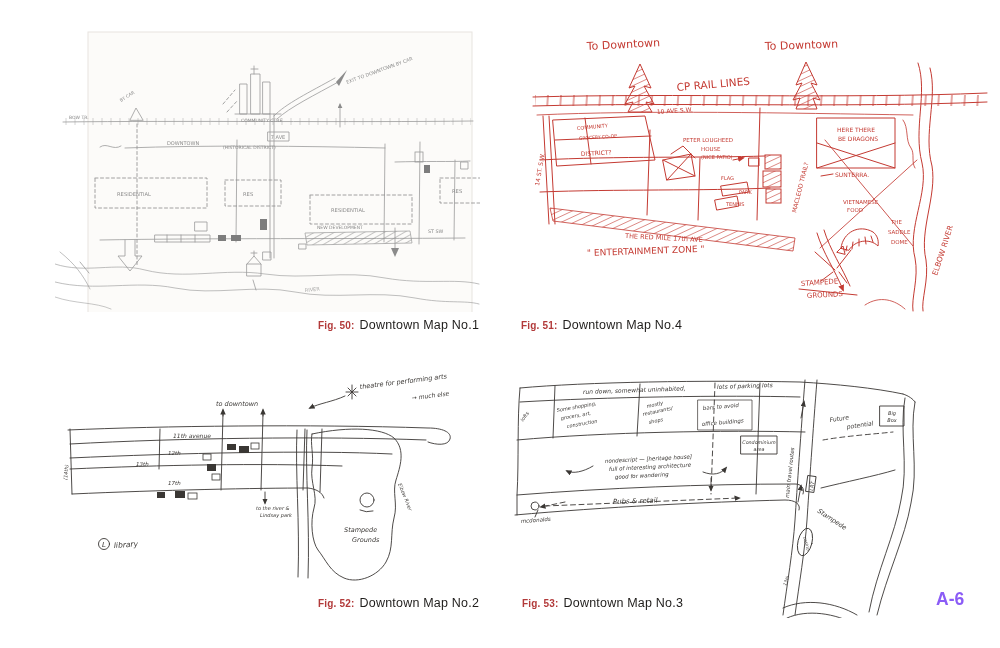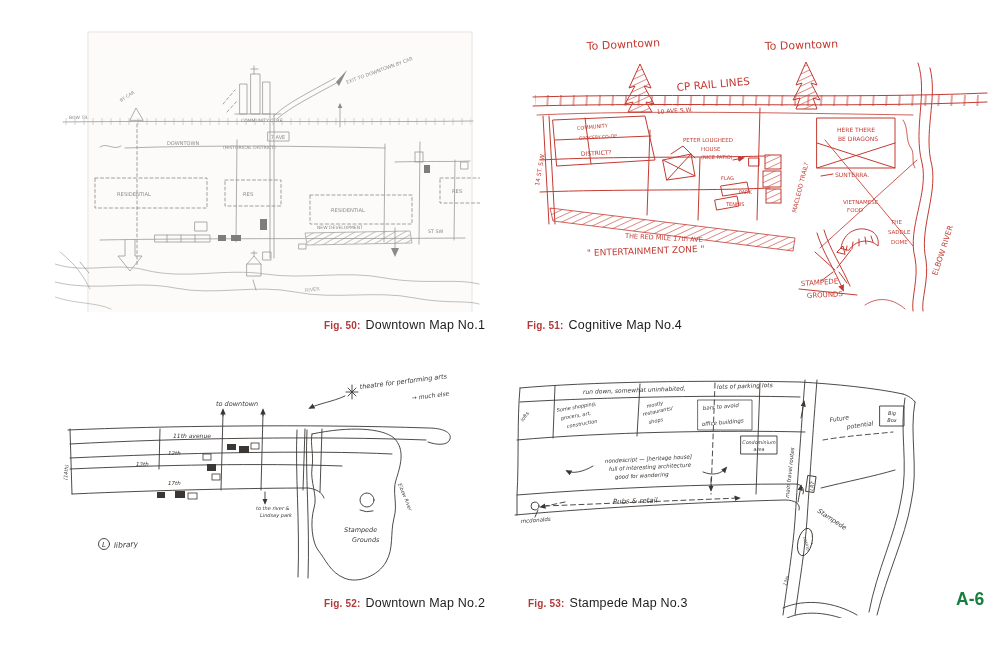--- a/index.html
+++ b/index.html
@@ -5,22 +5,22 @@
   html,body{margin:0;padding:0;background:#e9e9e9;}
   .page{position:relative;width:1000px;height:648px;background:#ffffff;overflow:hidden;
         font-family:"Liberation Sans",sans-serif;}
   .panel{position:absolute;}
   .panel svg{display:block;}
   #p1{left:55px;top:12px;}
   #p4{left:525px;top:8px;}
   #p2{left:60px;top:372px;}
   #p3{left:505px;top:370px;}
   .caption{position:absolute;white-space:nowrap;font-size:12.5px;color:#1f1d1b;letter-spacing:.2px;}
-  .caption .fig{color:#b23a3a;font-weight:bold;font-size:10px;margin-right:5px;margin-left:6px;}
-  .pagenum{position:absolute;left:956px;top:589px;font-size:17.5px;font-weight:bold;color:#15803d;}
+  .caption .fig{color:#b23a3a;font-weight:bold;font-size:10px;margin-right:5px;}
+  .pagenum{position:absolute;left:936px;top:589px;font-size:17.5px;font-weight:bold;color:#8b5cf6;}
   
   text{font-family:"DejaVu Sans",sans-serif;}
   .t1{fill:#8b8b8b;}                    
   .t4{fill:#c43a32;}                    
   .tb{fill:#3a3734;font-style:italic;}  
   .s1{stroke:#9a9a9a;fill:none;stroke-width:.8;stroke-linecap:round;stroke-linejoin:round;}
   .s1d{stroke:#8a8a8a;fill:none;stroke-width:.8;stroke-dasharray:3 2.5;stroke-linecap:round;}
   .s4{stroke:#c43a32;fill:none;stroke-width:1;stroke-linecap:round;stroke-linejoin:round;}
   .sb{stroke:#3a3734;fill:none;stroke-width:.9;stroke-linecap:round;stroke-linejoin:round;}
   .sbd{stroke:#3a3734;fill:none;stroke-width:.9;stroke-dasharray:5 3.5;stroke-linecap:round;}
@@ -401,23 +401,23 @@
       <path class="sb" d="M410,32 C404,64 414,98 406,133 C400,168 382,204 372,245"></path>
       <path class="sb" d="M398,24 C404,26 408,29 410,32"></path>
     </g>
   </svg>
   </div>
 
   <div class="caption" style="left:318px;top:318px">
     <span class="fig">Fig. 50:</span><span>Downtown Map No.1</span>
   </div>
   <div class="caption" style="left:521px;top:318px">
-    <span class="fig">Fig. 51:</span><span>Cognitive Map No.4</span>
+    <span class="fig">Fig. 51:</span><span>Downtown Map No.4</span>
   </div>
   <div class="caption" style="left:318px;top:596px">
     <span class="fig">Fig. 52:</span><span>Downtown Map No.2</span>
   </div>
   <div class="caption" style="left:522px;top:596px">
-    <span class="fig">Fig. 53:</span><span>Stampede Map No.3</span>
+    <span class="fig">Fig. 53:</span><span>Downtown Map No.3</span>
   </div>
 
   <div class="pagenum">A-6</div>
 </div>
 
 </body></html>

